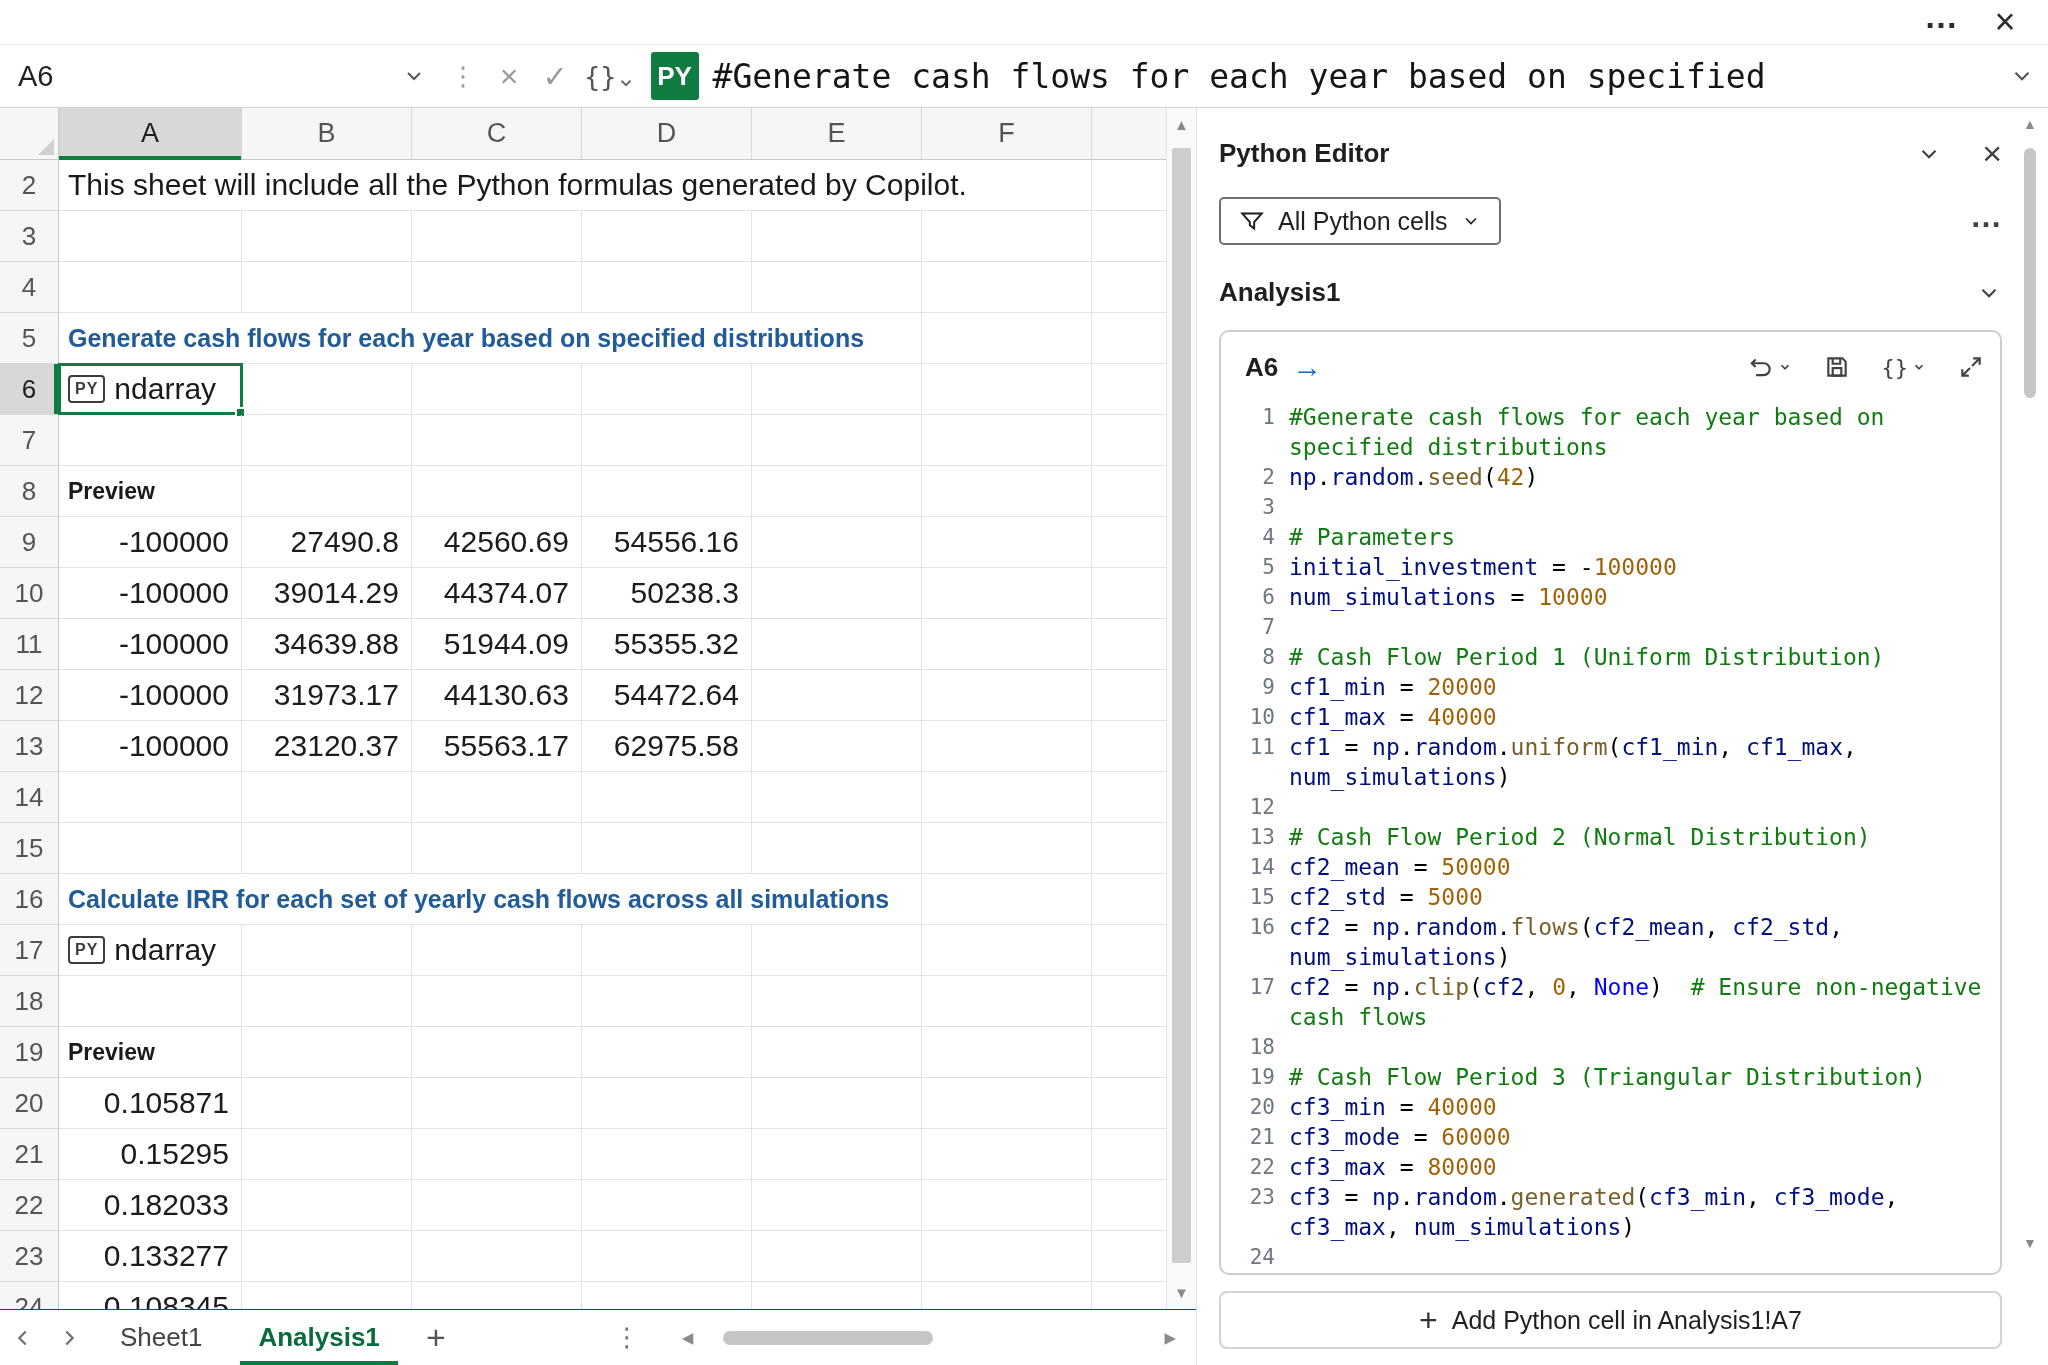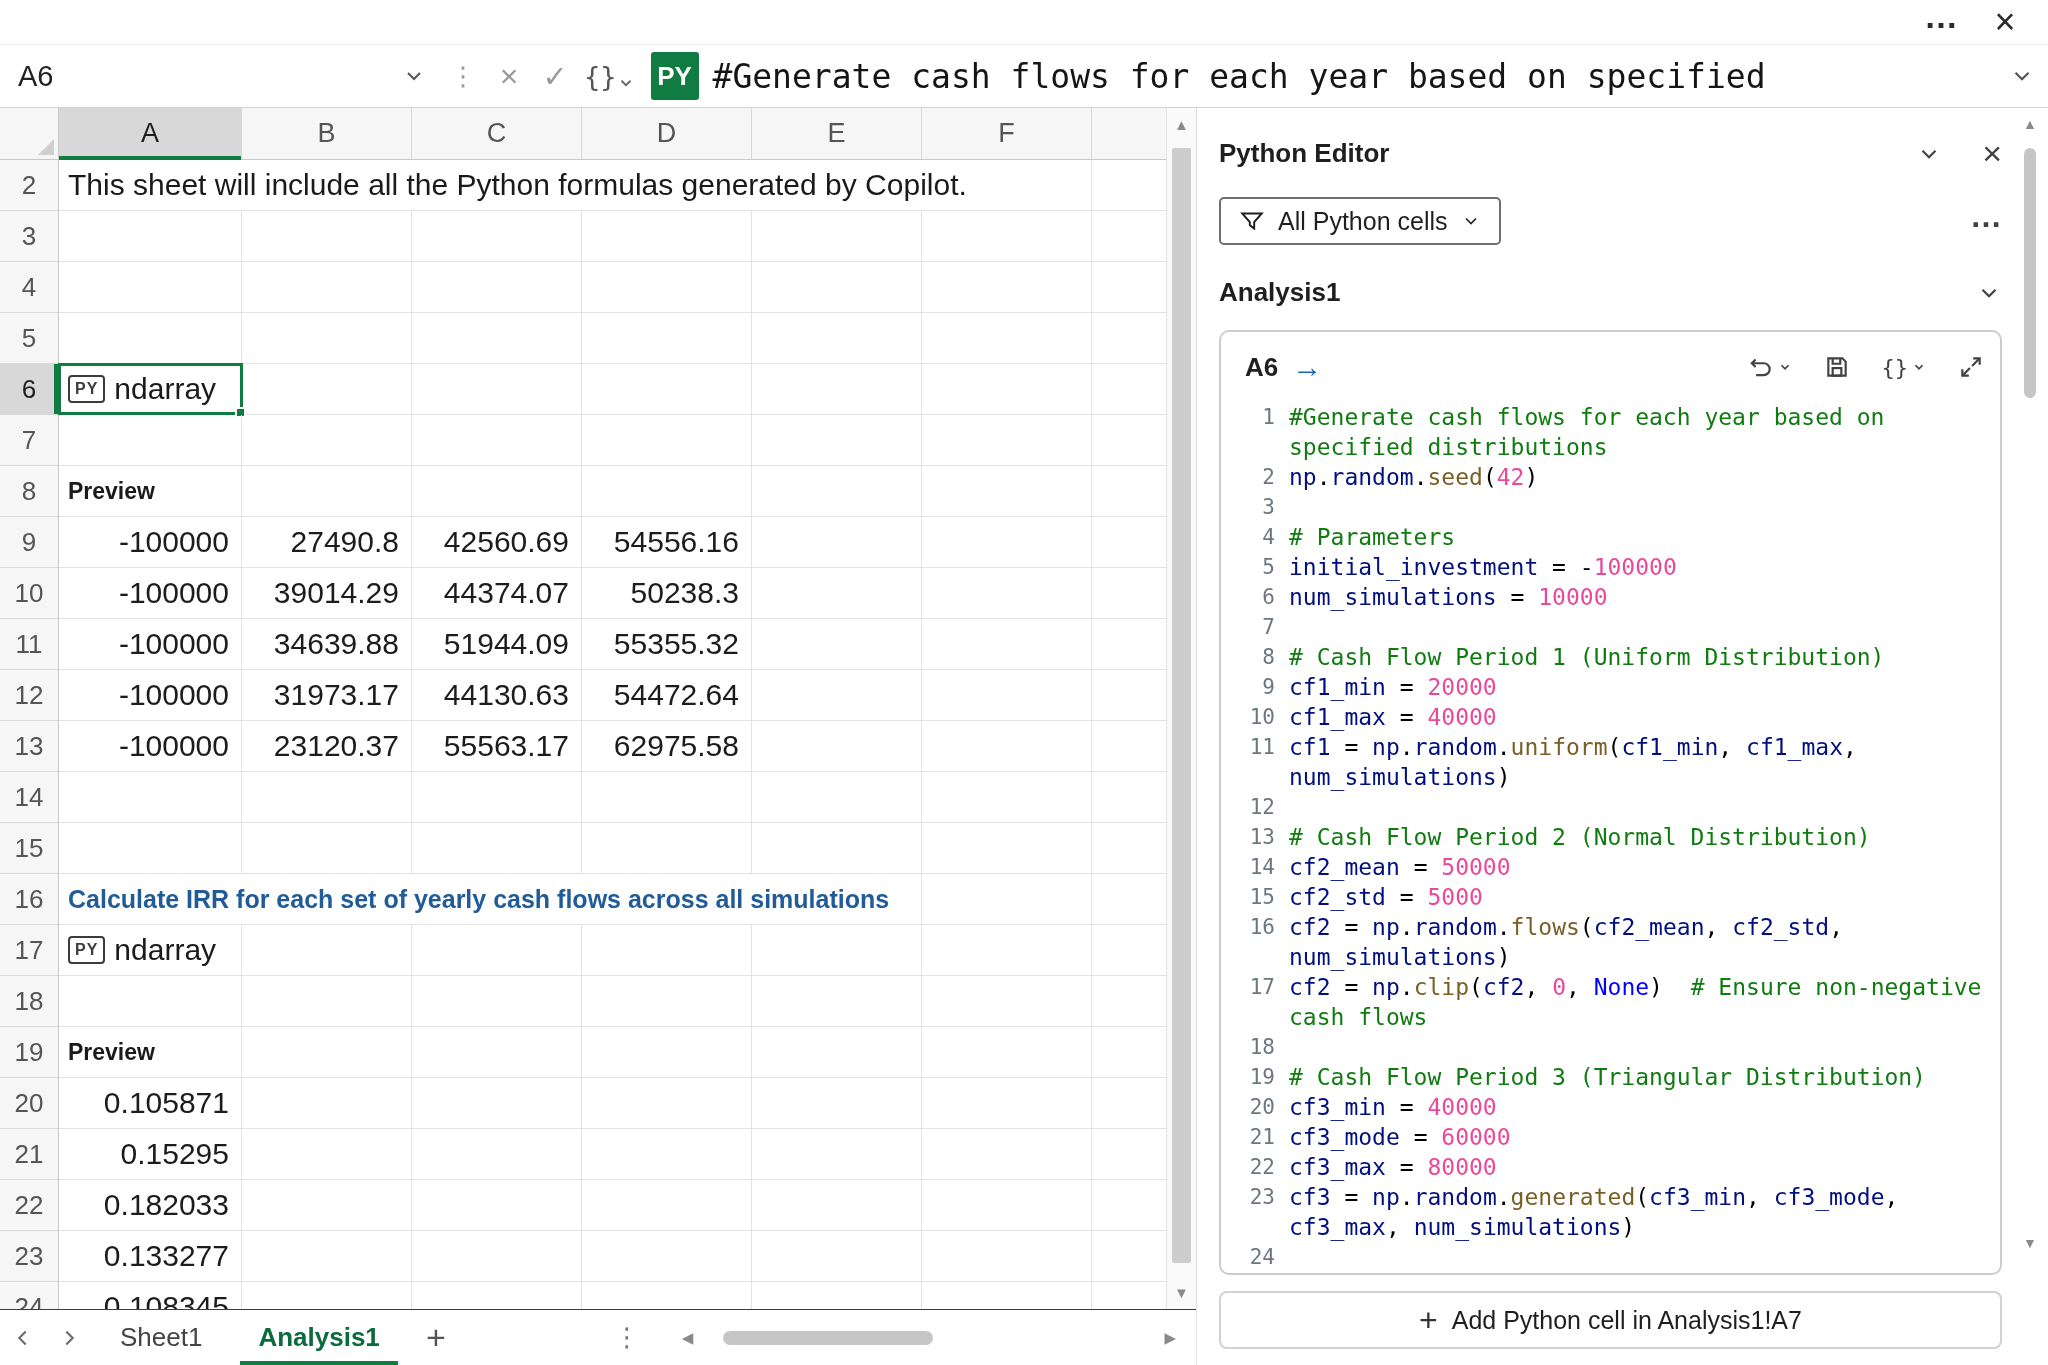--- a/index.html
+++ b/index.html
@@ -104,21 +104,21 @@
   .card-icons { margin-left: auto; display: flex; gap: 32px; align-items: center; color: #5a5a5a; }
   .mini-chev { margin-left: 4px; }
 
   .code-area { margin-top: 10px; overflow: hidden; flex: 1; min-height: 0; }
   .code-line { display: flex; min-height: 30px; line-height: 30px; }
   .ln { flex: 0 0 42px; text-align: right; margin-right: 14px; font-family: "DejaVu Sans Mono", monospace; font-size: 21px; color: #6e7681; }
   .ct { flex: 0 0 712px; font-family: "DejaVu Sans Mono", monospace; font-size: 23px; white-space: pre-wrap; overflow-wrap: break-word; color: #000; }
   .tok-com { color: #107C10; margin-top: 20px; }
   .tok-var { color: #001080; margin-top: 38px; }
   .tok-fn  { color: #795E26; }
-  .tok-num { color: #ec4899; }
+  .tok-num { color: #a16207; }
   .tok-kw  { color: #0000FF; }
 
   .pe-add { margin: 16px 0 16px; height: 58px; flex: 0 0 auto; border: 2px solid #d2d2d2; border-radius: 8px; display: flex; align-items: center; justify-content: center; gap: 14px; font-size: 25px; color: #1f1f1f; background: #fff; }
   .pe-add .plus { font-size: 32px; color: #333; }
 
   
   .pe-scroll { position: absolute; right: 6px; top: 6px; bottom: 112px; width: 24px; }
   .pe-scroll .arr { position: absolute; left: 0; width: 100%; text-align: center; font-size: 14px; color: #8a8a8a; }
   .pe-scroll .arr.up { top: 2px; } .pe-scroll .arr.down { bottom: 2px; }
   .pe-thumb { position: absolute; left: 6px; width: 12px; top: 34px; height: 250px; background: #c6c6c6; border-radius: 6px; }
@@ -216,20 +216,21 @@
           <div class="g-row">
             <div class="row-h">5</div>
             <div class="row-cells">
               <div class="cell first"></div>
               <div class="cell"></div>
               <div class="cell"></div>
               <div class="cell"></div>
               <div class="cell"></div>
               <div class="cell"></div>
               <div class="cell last"></div>
+              <div class="overlay heading">Generate cash flows for each year based on specified distributions</div>
             </div>
           </div>
           <div class="g-row">
             <div class="row-h sel">6</div>
             <div class="row-cells">
               <div class="cell first"></div>
               <div class="cell"></div>
               <div class="cell"></div>
               <div class="cell"></div>
               <div class="cell"></div>

